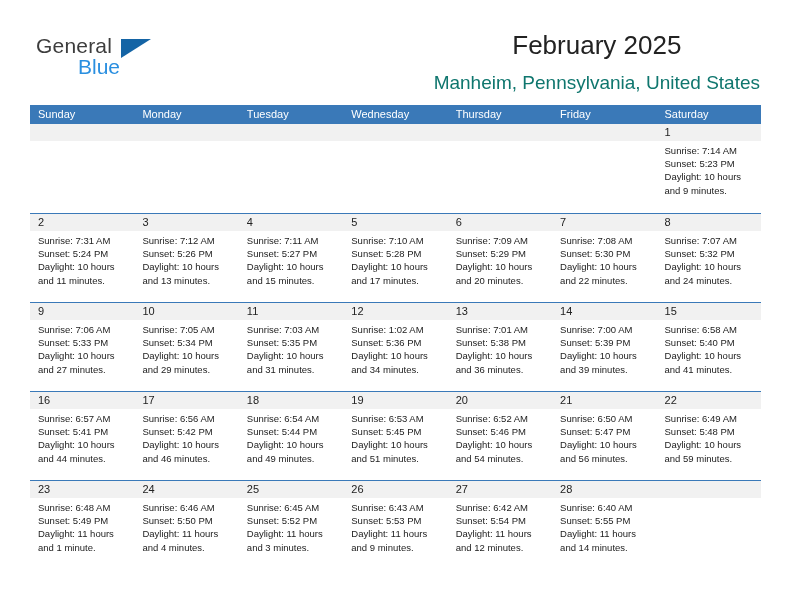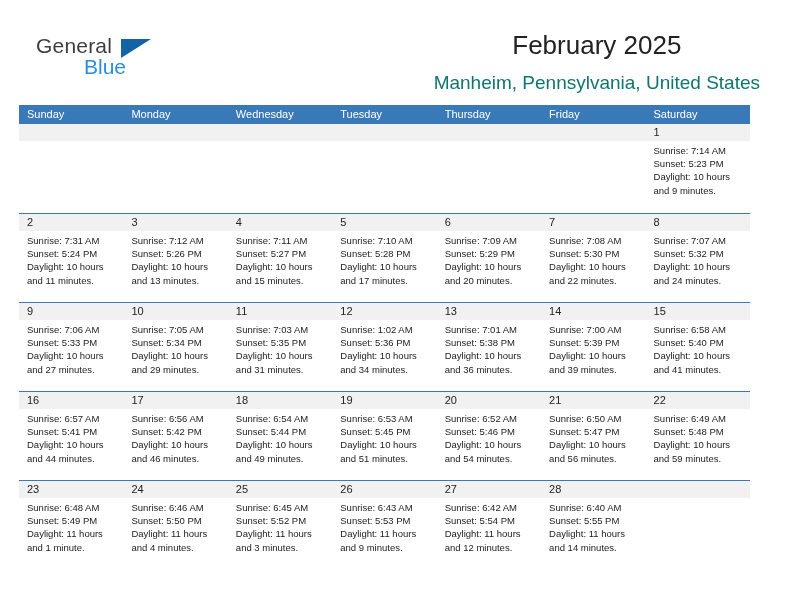--- a/index.html
+++ b/index.html
@@ -48,21 +48,21 @@
     position: absolute;
     left: 85px;
     top: 5px;
     width: 0;
     height: 0;
     border-left: 30px solid #1464a5;
     border-bottom: 19px solid transparent;
   }
   .logo-blue {
     position: absolute;
-    left: 48px;
+    left: 42px;
     top: 21px;
     font-size: 21px;
     color: #2a8fe0;
     font-family: "Liberation Sans", sans-serif;
   }
   .title-block {
     position: absolute;
     right: 0;
     top: 0;
     text-align: center;
@@ -77,21 +77,21 @@
     font-size: 19px;
     color: #0f766e;
     line-height: 22px;
     margin-top: 10px;
     white-space: nowrap;
   }
 
   
   .calendar {
     position: absolute;
-    left: 19px;
+    left: 30px;
     top: 105px;
     width: 731px;
   }
   .weekhead {
     display: flex;
     background: #3a79b8;
     height: 19px;
   }
   .weekhead .wd {
     flex: 1 1 0;
@@ -156,22 +156,22 @@
     <div class="title-block">
       <div class="cal-title">February 2025</div>
       <div class="cal-subtitle">Manheim, Pennsylvania, United States</div>
     </div>
   </div>
 
   <div class="calendar">
     <div class="weekhead">
       <div class="wd">Sunday</div>
       <div class="wd">Monday</div>
+      <div class="wd">Tuesday</div>
       <div class="wd">Wednesday</div>
-      <div class="wd">Tuesday</div>
       <div class="wd">Thursday</div>
       <div class="wd">Friday</div>
       <div class="wd">Saturday</div>
     </div>
     <div id="weeks-container">
         <div class="week first">
           <div class="day empty">
             <div class="numbar"></div>
           </div>
           <div class="day empty">

